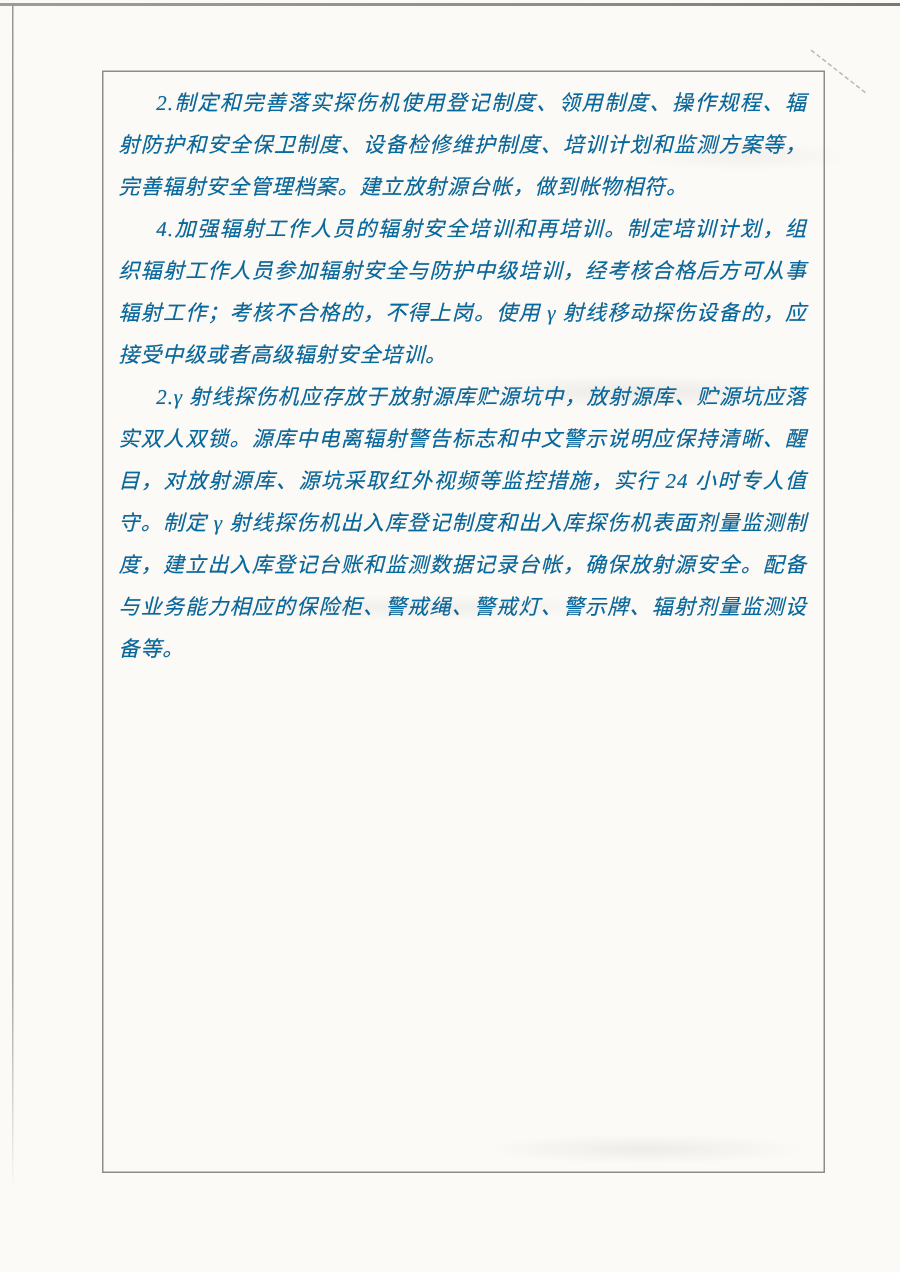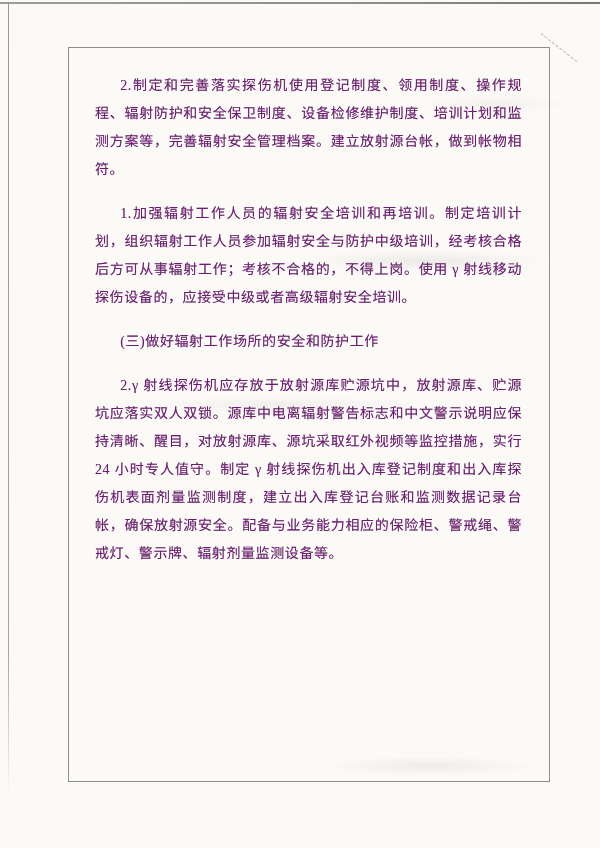--- a/index.html
+++ b/index.html
@@ -37,29 +37,30 @@
     width: 482px;
     height: 735px;
     box-sizing: border-box;
     border: 1px solid #8d8d8d;
     padding: 8px 11px 0 10px;
     overflow: hidden;
     background: transparent;
     z-index: 2;
   }
   .content-frame p {
-    margin: 16px;
+    margin: 0;
     font-size: 14px;
     line-height: 28px;
     letter-spacing: 0.6px;
-    color: #701a75;
+    color: #0369a1;
     text-align: justify;
     text-justify: inter-character;
     text-indent: 1.8em;
     text-shadow: 0 0 0.5px rgba(90, 90, 90, 0.55);
+    font-style: italic;
   }
   .scratch {
     position: absolute;
     left: 541px;
     top: 33px;
     width: 46px;
     height: 0;
     border-top: 1px dashed #b9b9bd;
     transform: rotate(38deg);
     transform-origin: 0 0;
@@ -94,16 +95,15 @@
 <div class="page-edge-left"></div>
 
 <div class="smudge smudge-1"></div>
 <div class="smudge smudge-2"></div>
 <div class="smudge smudge-3"></div>
 <div class="smudge smudge-4"></div>
 <div class="scratch"></div>
 
 <div class="content-frame">
   <p>2.制定和完善落实探伤机使用登记制度、领用制度、操作规程、辐射防护和安全保卫制度、设备检修维护制度、培训计划和监测方案等，完善辐射安全管理档案。建立放射源台帐，做到帐物相符。</p>
-  <p>1.加强辐射工作人员的辐射安全培训和再培训。制定培训计划，组织辐射工作人员参加辐射安全与防护中级培训，经考核合格后方可从事辐射工作；考核不合格的，不得上岗。使用 γ 射线移动探伤设备的，应接受中级或者高级辐射安全培训。</p>
-  <p>(三)做好辐射工作场所的安全和防护工作</p>
+  <p>4.加强辐射工作人员的辐射安全培训和再培训。制定培训计划，组织辐射工作人员参加辐射安全与防护中级培训，经考核合格后方可从事辐射工作；考核不合格的，不得上岗。使用 γ 射线移动探伤设备的，应接受中级或者高级辐射安全培训。</p>
   <p>2.γ 射线探伤机应存放于放射源库贮源坑中，放射源库、贮源坑应落实双人双锁。源库中电离辐射警告标志和中文警示说明应保持清晰、醒目，对放射源库、源坑采取红外视频等监控措施，实行 24 小时专人值守。制定 γ 射线探伤机出入库登记制度和出入库探伤机表面剂量监测制度，建立出入库登记台账和监测数据记录台帐，确保放射源安全。配备与业务能力相应的保险柜、警戒绳、警戒灯、警示牌、辐射剂量监测设备等。</p>
 </div>
 
 </body></html>

